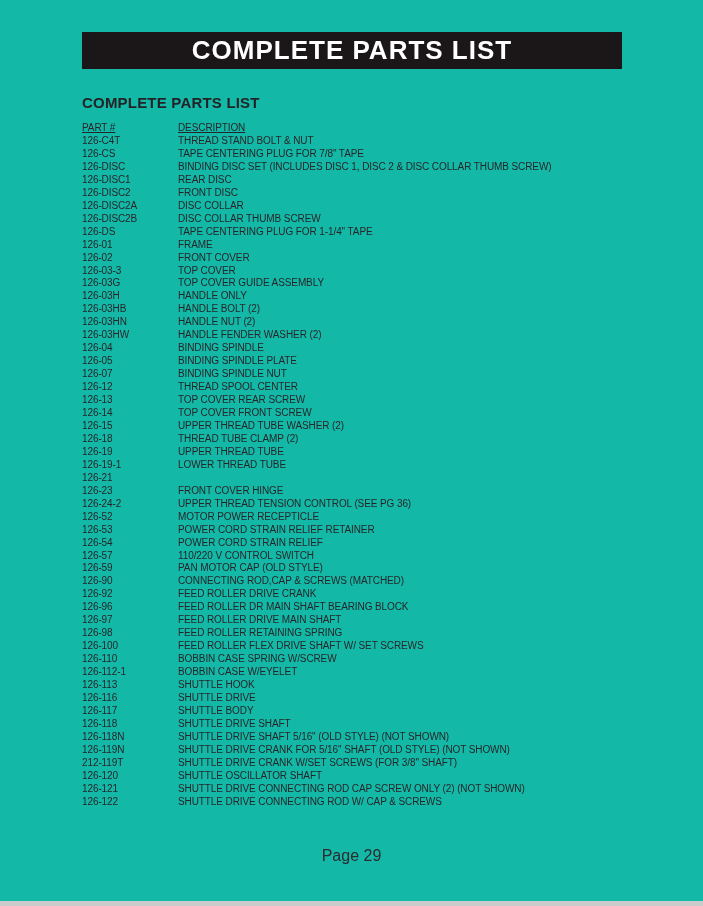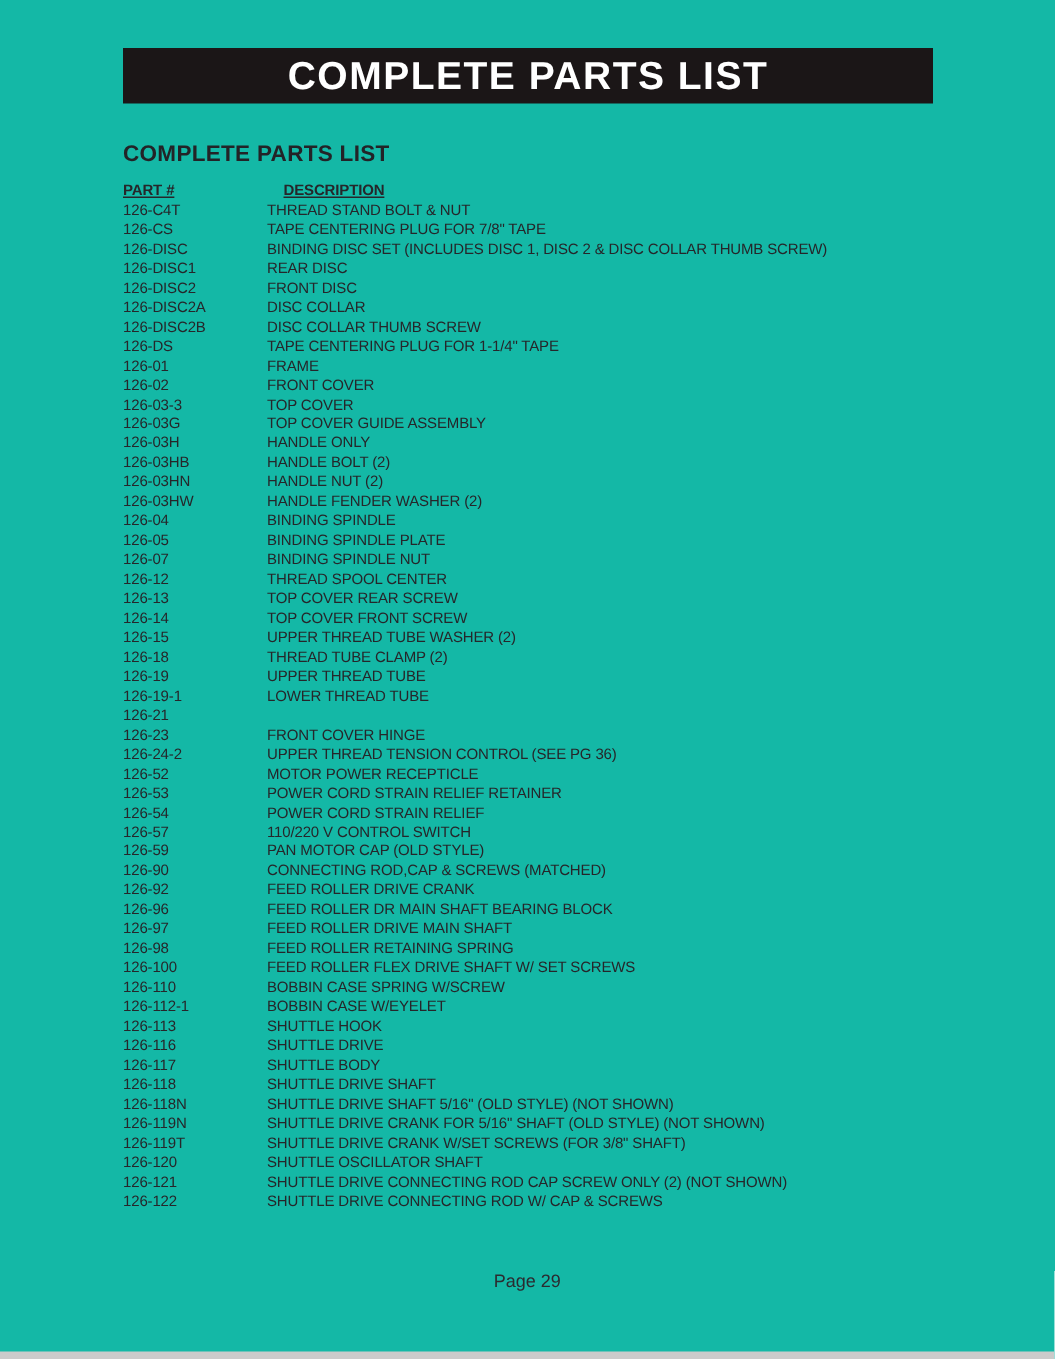--- a/index.html
+++ b/index.html
@@ -45,42 +45,41 @@
   }
   .parts-table {
     margin-top: 10px;
     font-size: 10px;
     letter-spacing: -0.1px;
   }
   .head-row {
     display: grid;
     grid-template-columns: 96px 1fr;
     line-height: 14px;
-    font-weight: bold;
-    gap: 11px;
+    font-weight: normal;
   }
   .head-row .col-label {
     text-decoration: underline;
   }
   .row {
     display: grid;
     grid-template-columns: 96px 1fr;
     line-height: 12.95px;
     white-space: nowrap;
   }
   .cell {
     overflow: visible;
   }
   .footer {
     position: absolute;
     left: 0;
     top: 847px;
     width: 703px;
     text-align: center;
-    font-size: 12px;
+    font-size: 16px;
     color: #2b2b30;
   }
   .scan-edge {
     position: absolute;
     left: 0;
     bottom: 0;
     width: 703px;
     height: 5px;
     background: #cbcbcb;
   }
@@ -338,21 +337,21 @@
     <span class="cell">126-118N</span>
     <span class="cell">SHUTTLE DRIVE SHAFT 5/16" (OLD STYLE) (NOT SHOWN)</span>
   </div>
 
   <div class="row">
     <span class="cell">126-119N</span>
     <span class="cell">SHUTTLE DRIVE CRANK FOR 5/16" SHAFT (OLD STYLE) (NOT SHOWN)</span>
   </div>
 
   <div class="row">
-    <span class="cell">126-119T</span>
+    <span class="cell">212-119T</span>
     <span class="cell">SHUTTLE DRIVE CRANK W/SET SCREWS (FOR 3/8" SHAFT)</span>
   </div>
 
   <div class="row">
     <span class="cell">126-120</span>
     <span class="cell">SHUTTLE OSCILLATOR SHAFT</span>
   </div>
 
   <div class="row">
     <span class="cell">126-121</span>

